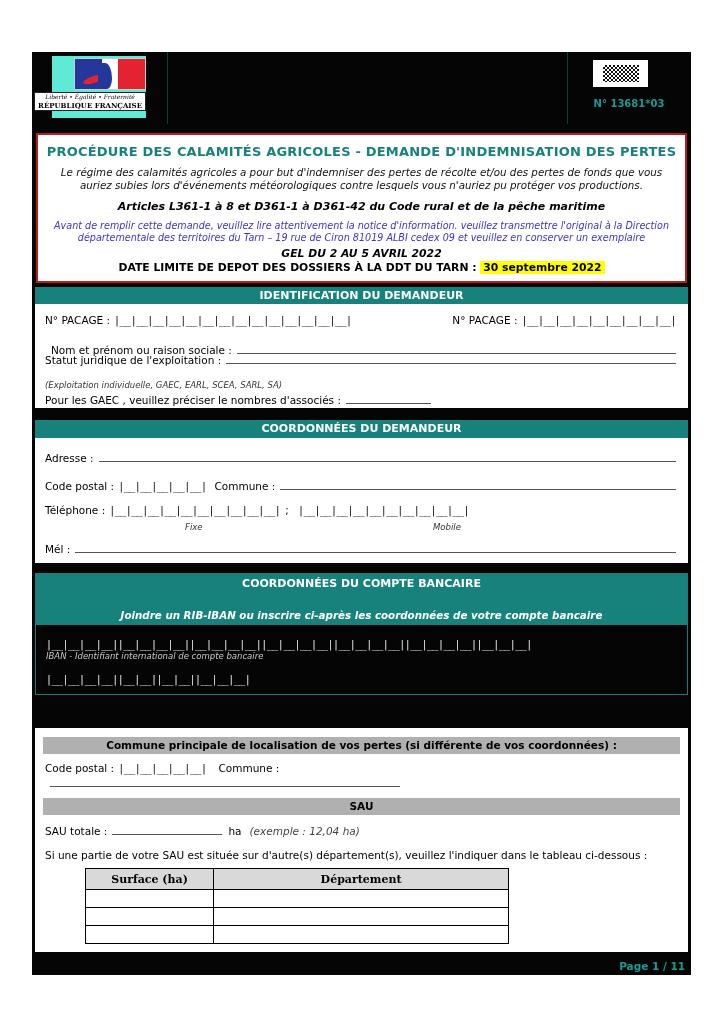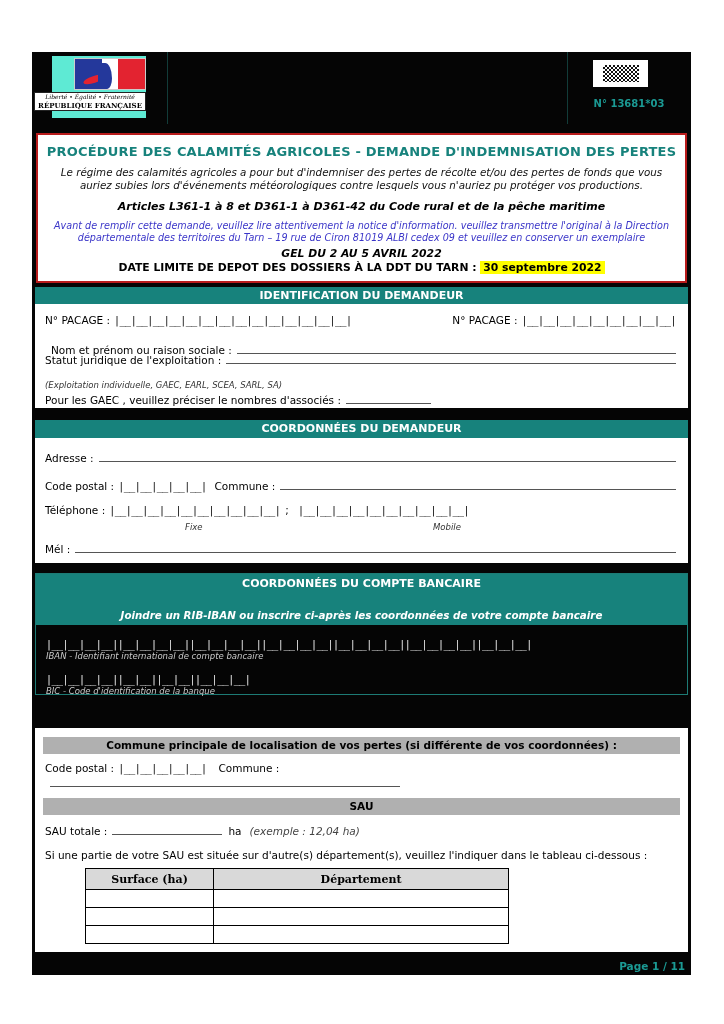--- a/index.html
+++ b/index.html
@@ -179,21 +179,20 @@
     <div class="bank">
       <div class="bank-band">
         <div class="l1">COORDONNÉES DU COMPTE BANCAIRE</div>
         <div class="l2">Joindre un RIB-IBAN ou inscrire ci-après les coordonnées de votre compte bancaire</div>
       </div>
       <div class="bank-body">
         <div class="bank-boxes">|__|__|__|__||__|__|__|__||__|__|__|__||__|__|__|__||__|__|__|__||__|__|__|__||__|__|__|</div>
         <div class="bank-cap">IBAN - Identifiant international de compte bancaire</div>
         <div class="bic-block">
           <div class="bank-boxes">|__|__|__|__||__|__||__|__||__|__|__|</div>
-          <div class="bank-cap">BIC - Code d'identification de la banque</div>
         </div>
       </div>
     </div>
 
     <div class="wbox box-pertes">
       <div class="grayband gb1">Commune principale de localisation de vos pertes (si différente de vos coordonnées) :</div>
       <div class="row" style="top:34px;">
         <span class="lbl">Code postal :</span>
         <span class="boxes">|__|__|__|__|__|</span>
         <span class="lbl" style="margin-left:12px;">Commune :</span>

